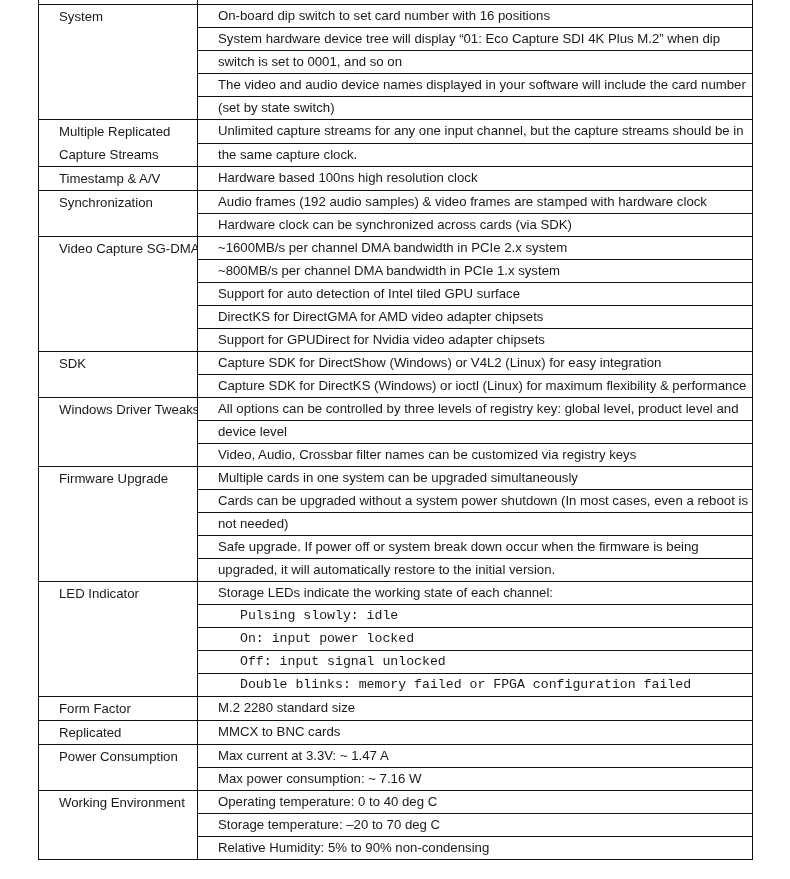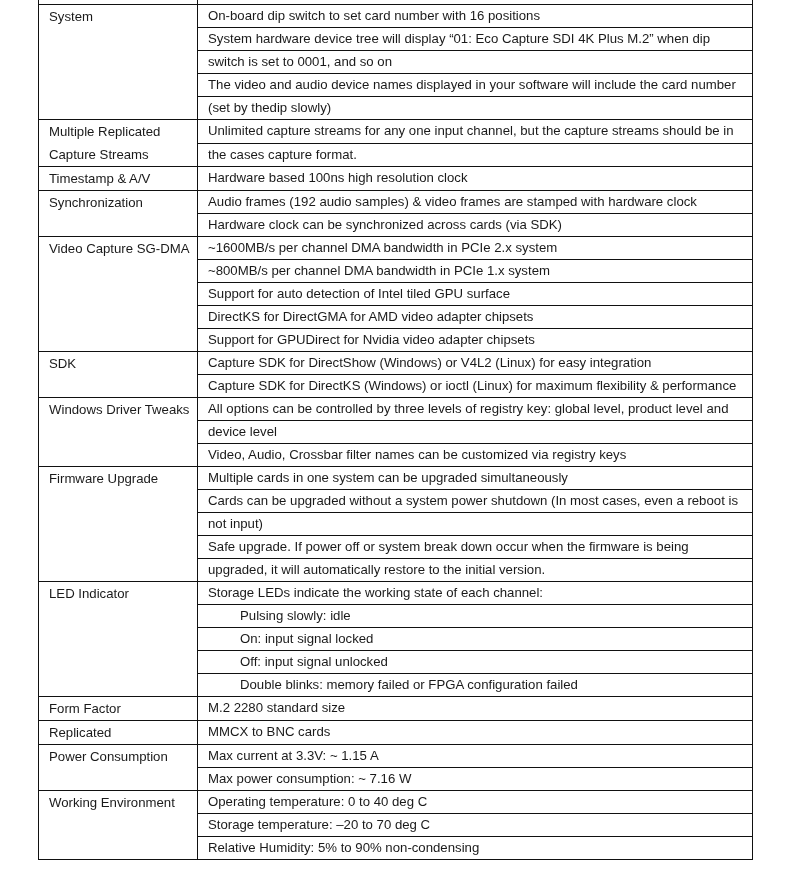--- a/index.html
+++ b/index.html
@@ -1,26 +1,26 @@
 <!DOCTYPE html>
 <html><head>
 <meta charset="utf-8">
 <style>
   html, body { margin: 0; padding: 0; background: #ffffff; }
   body { width: 790px; height: 879px; position: relative; overflow: hidden;
          font-family: "Liberation Sans", sans-serif; font-size: 13.2px; color: #1a1a1a; }
   .spec-table { position: absolute; left: 38px; top: -19px; width: 714px;
                 border-collapse: collapse; table-layout: fixed; }
-  .spec-table td { border: 1px solid #111; padding: 0 10px; height: 22px; line-height: 22px;
+  .spec-table td { border: 1px solid #111; padding: 0 20px; height: 22px; line-height: 22px;
                    vertical-align: top; white-space: nowrap; overflow: hidden; }
   .spec-table col.c1 { width: 159px; }
   .spec-table col.c2 { width: 555px; }
   td.label { border-top: 1px solid #111; border-bottom: 1px solid #111; }
   td.label div { line-height: 23px; }
-  td.detail.indent { padding-left: 42px; }
+  td.detail.indent { padding-left: 42px; font-family: Liberation Mono, monospace; }
   tr.blank td { height: 22px; }
 </style>
 </head>
 <body>
 
 <table class="spec-table">
   <colgroup>
       <col class="c1">
       <col class="c2">
     </colgroup>
@@ -38,31 +38,31 @@
       <tr>
         <td class="detail">System hardware device tree will display “01: Eco Capture SDI 4K Plus M.2” when dip</td>
       </tr>
       <tr>
         <td class="detail">switch is set to 0001, and so on</td>
       </tr>
       <tr>
         <td class="detail">The video and audio device names displayed in your software will include the card number</td>
       </tr>
       <tr>
-        <td class="detail">(set by thedip slowly)</td>
+        <td class="detail">(set by state switch)</td>
       </tr>
       <tr>
         <td class="label" rowspan="2">
           <div>Multiple Replicated</div>
           <div>Capture Streams</div>
         </td>
         <td class="detail">Unlimited capture streams for any one input channel, but the capture streams should be in</td>
       </tr>
       <tr>
-        <td class="detail">the cases capture format.</td>
+        <td class="detail">the same capture clock.</td>
       </tr>
       <tr>
         <td class="label" rowspan="1">
           <div>Timestamp &amp; A/V</div>
         </td>
         <td class="detail">Hardware based 100ns high resolution clock</td>
       </tr>
       <tr>
         <td class="label" rowspan="2">
           <div>Synchronization</div>
@@ -114,39 +114,39 @@
       <tr>
         <td class="label" rowspan="5">
           <div>Firmware Upgrade</div>
         </td>
         <td class="detail">Multiple cards in one system can be upgraded simultaneously</td>
       </tr>
       <tr>
         <td class="detail">Cards can be upgraded without a system power shutdown (In most cases, even a reboot is</td>
       </tr>
       <tr>
-        <td class="detail">not input)</td>
+        <td class="detail">not needed)</td>
       </tr>
       <tr>
         <td class="detail">Safe upgrade. If power off or system break down occur when the firmware is being</td>
       </tr>
       <tr>
         <td class="detail">upgraded, it will automatically restore to the initial version.</td>
       </tr>
       <tr>
         <td class="label" rowspan="5">
           <div>LED Indicator</div>
         </td>
         <td class="detail">Storage LEDs indicate the working state of each channel:</td>
       </tr>
       <tr>
         <td class="detail indent">Pulsing slowly: idle</td>
       </tr>
       <tr>
-        <td class="detail indent">On: input signal locked</td>
+        <td class="detail indent">On: input power locked</td>
       </tr>
       <tr>
         <td class="detail indent">Off: input signal unlocked</td>
       </tr>
       <tr>
         <td class="detail indent">Double blinks: memory failed or FPGA configuration failed</td>
       </tr>
       <tr>
         <td class="label" rowspan="1">
           <div>Form Factor</div>
@@ -156,21 +156,21 @@
       <tr>
         <td class="label" rowspan="1">
           <div>Replicated</div>
         </td>
         <td class="detail">MMCX to BNC cards</td>
       </tr>
       <tr>
         <td class="label" rowspan="2">
           <div>Power Consumption</div>
         </td>
-        <td class="detail">Max current at 3.3V: ~ 1.15 A</td>
+        <td class="detail">Max current at 3.3V: ~ 1.47 A</td>
       </tr>
       <tr>
         <td class="detail">Max power consumption: ~ 7.16 W</td>
       </tr>
       <tr>
         <td class="label" rowspan="3">
           <div>Working Environment</div>
         </td>
         <td class="detail">Operating temperature: 0 to 40 deg C</td>
       </tr>

